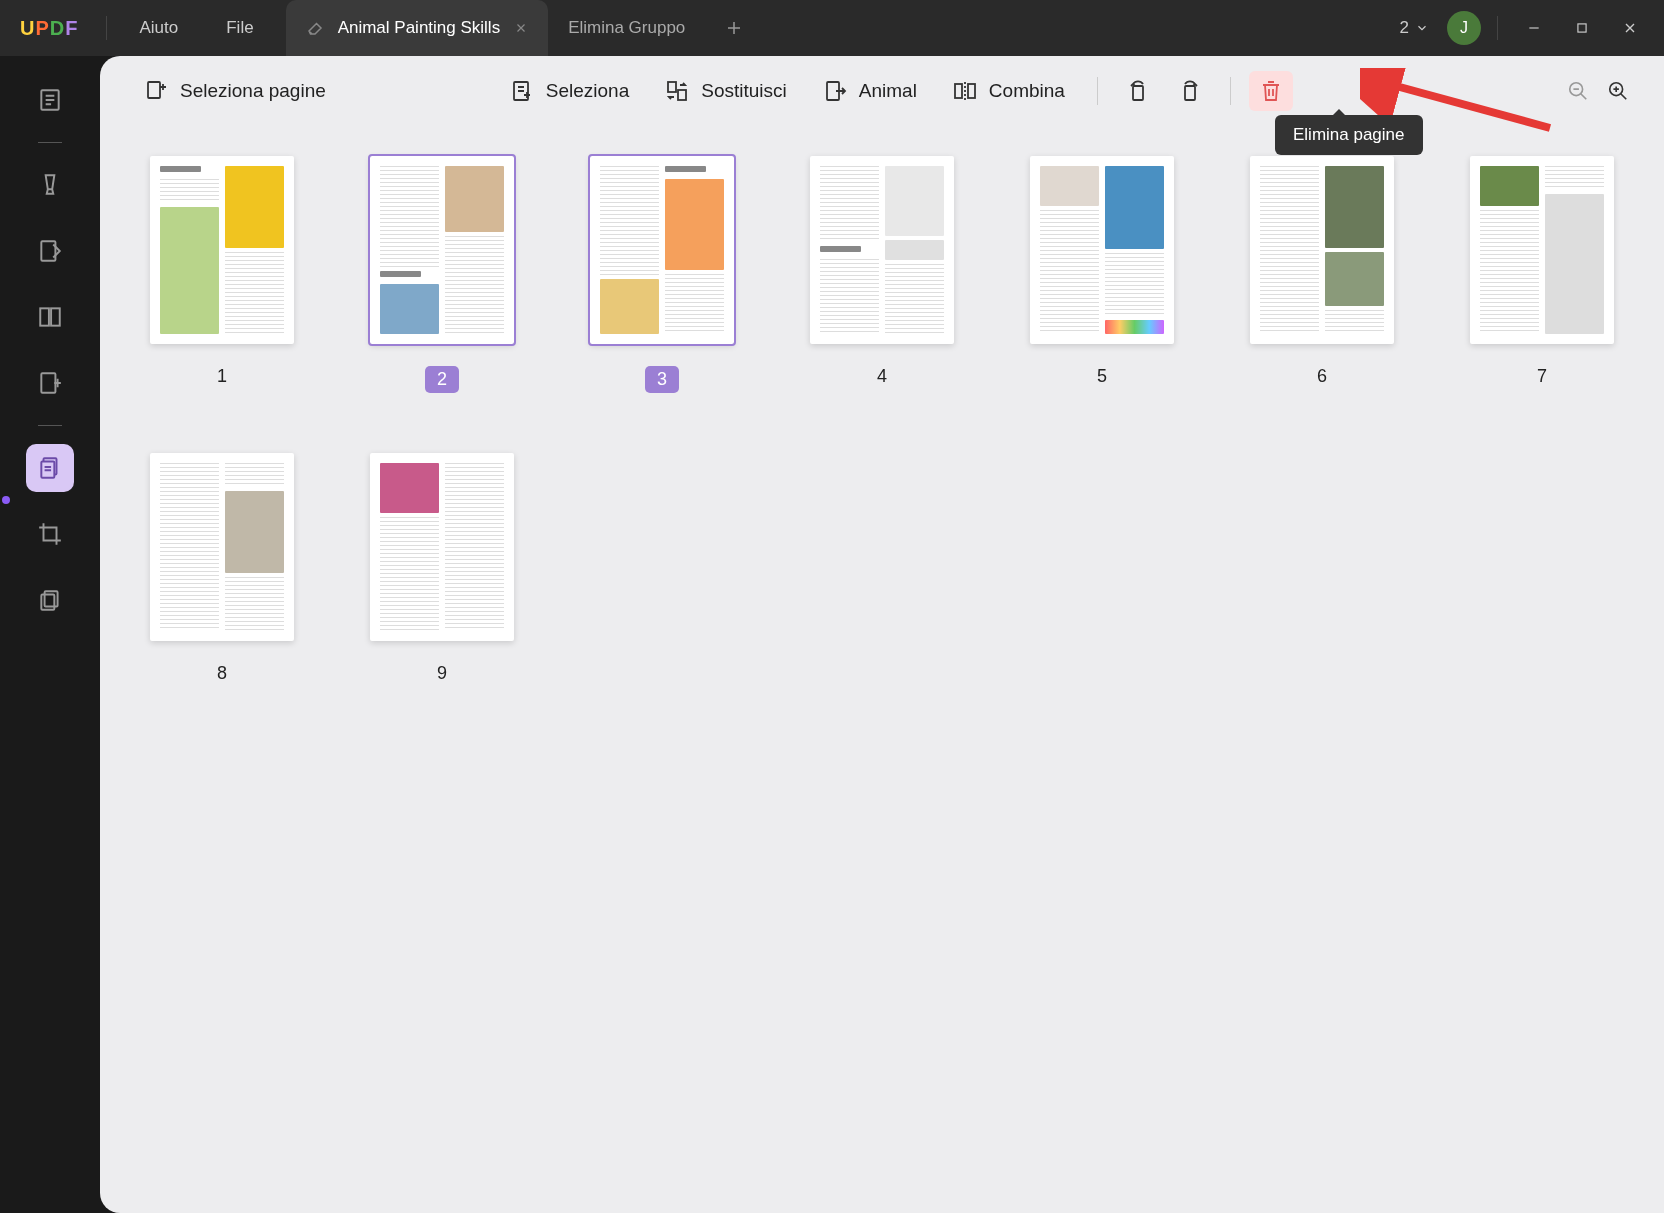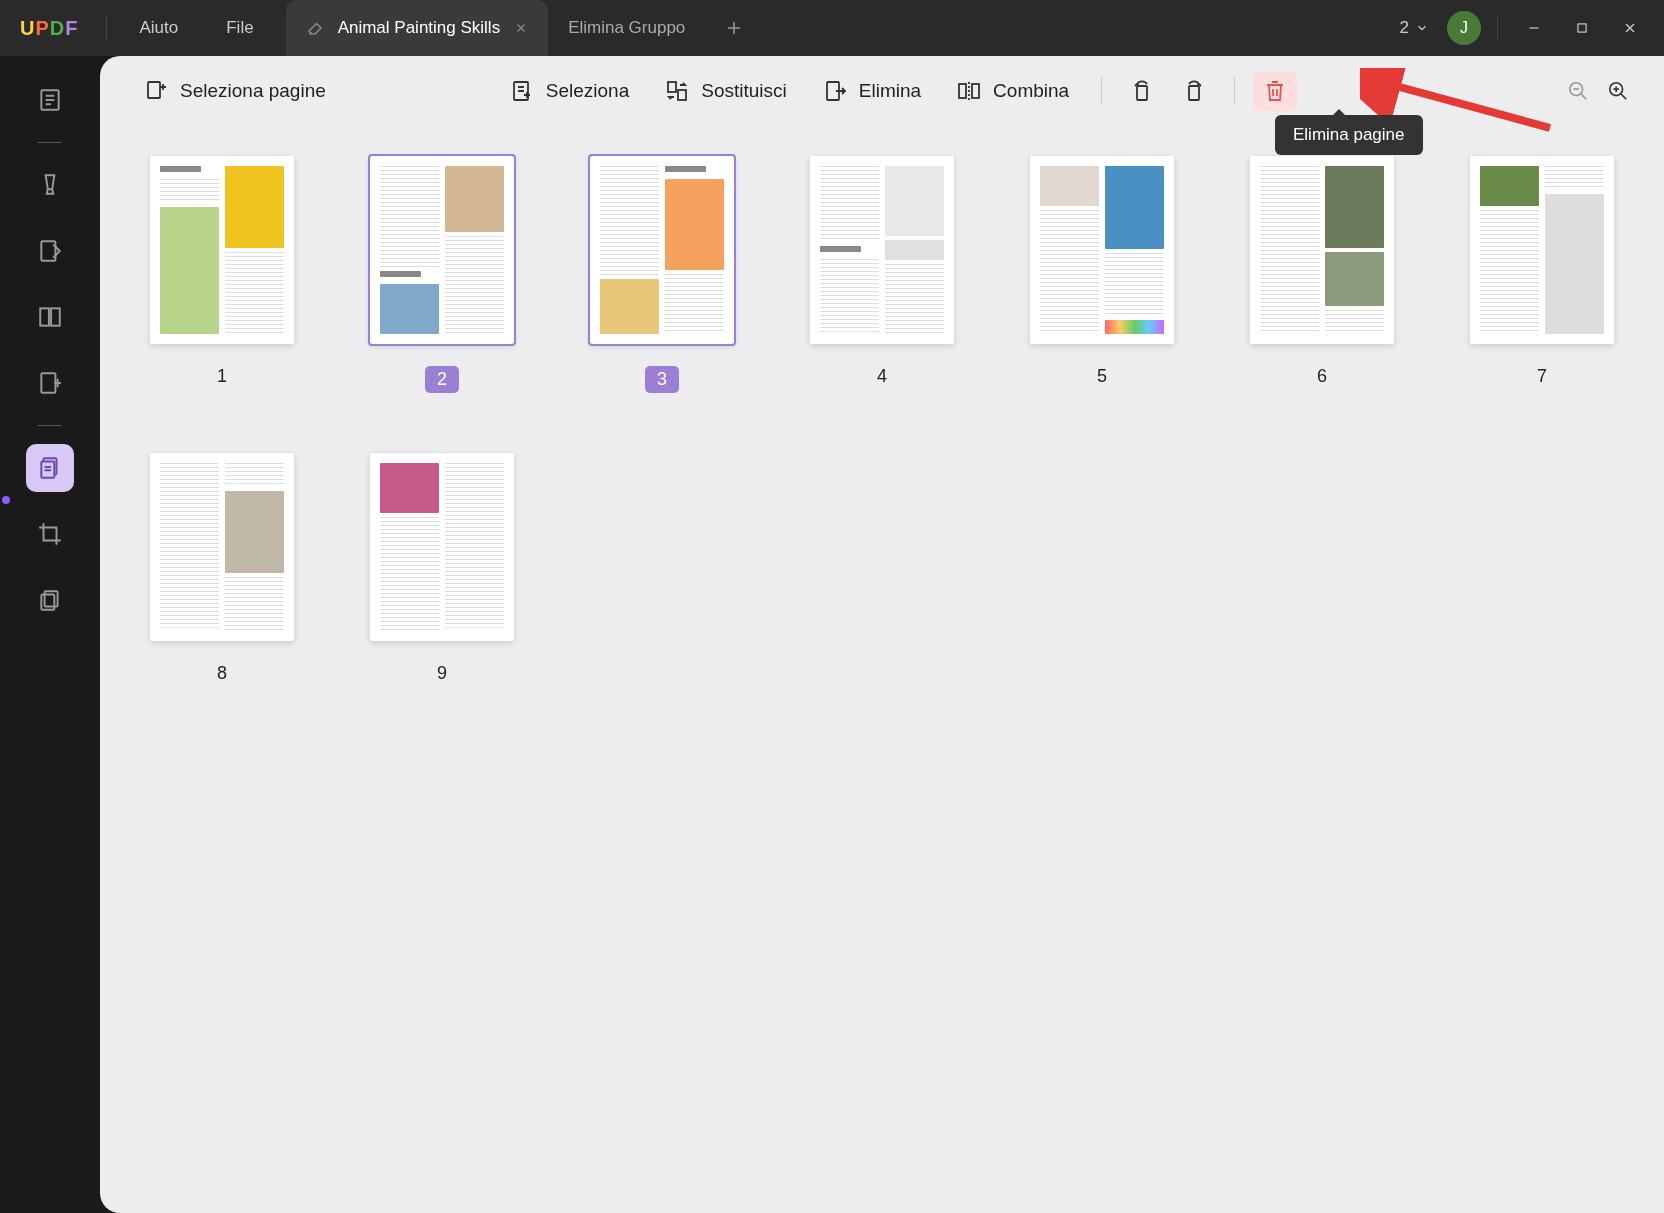--- a/index.html
+++ b/index.html
@@ -199,21 +199,21 @@
             <rect x="13" y="11" width="8" height="10"></rect>
             <path d="M15 6 L20 6 L18 4 M9 18 L4 18 L6 20"></path>
           </svg>
         <span>Sostituisci</span>
       </div>
       <div class="tool-btn">
         <svg viewBox="0 0 24 24" fill="none" stroke="#333" stroke-width="1.8">
             <rect x="4" y="3" width="12" height="18" rx="1"></rect>
             <path d="M13 12 L22 12 M19 9 L22 12 L19 15"></path>
           </svg>
-        <span>Elimina</span>
+        <span>Animal</span>
       </div>
       <div class="tool-btn">
         <svg viewBox="0 0 24 24" fill="none" stroke="#333" stroke-width="1.8">
             <rect x="2" y="5" width="7" height="14"></rect>
             <rect x="15" y="5" width="7" height="14"></rect>
             <path d="M12 3 L12 21" stroke-dasharray="2 2"></path>
           </svg>
         <span>Combina</span>
       </div>
       <div class="tool-sep"></div>

